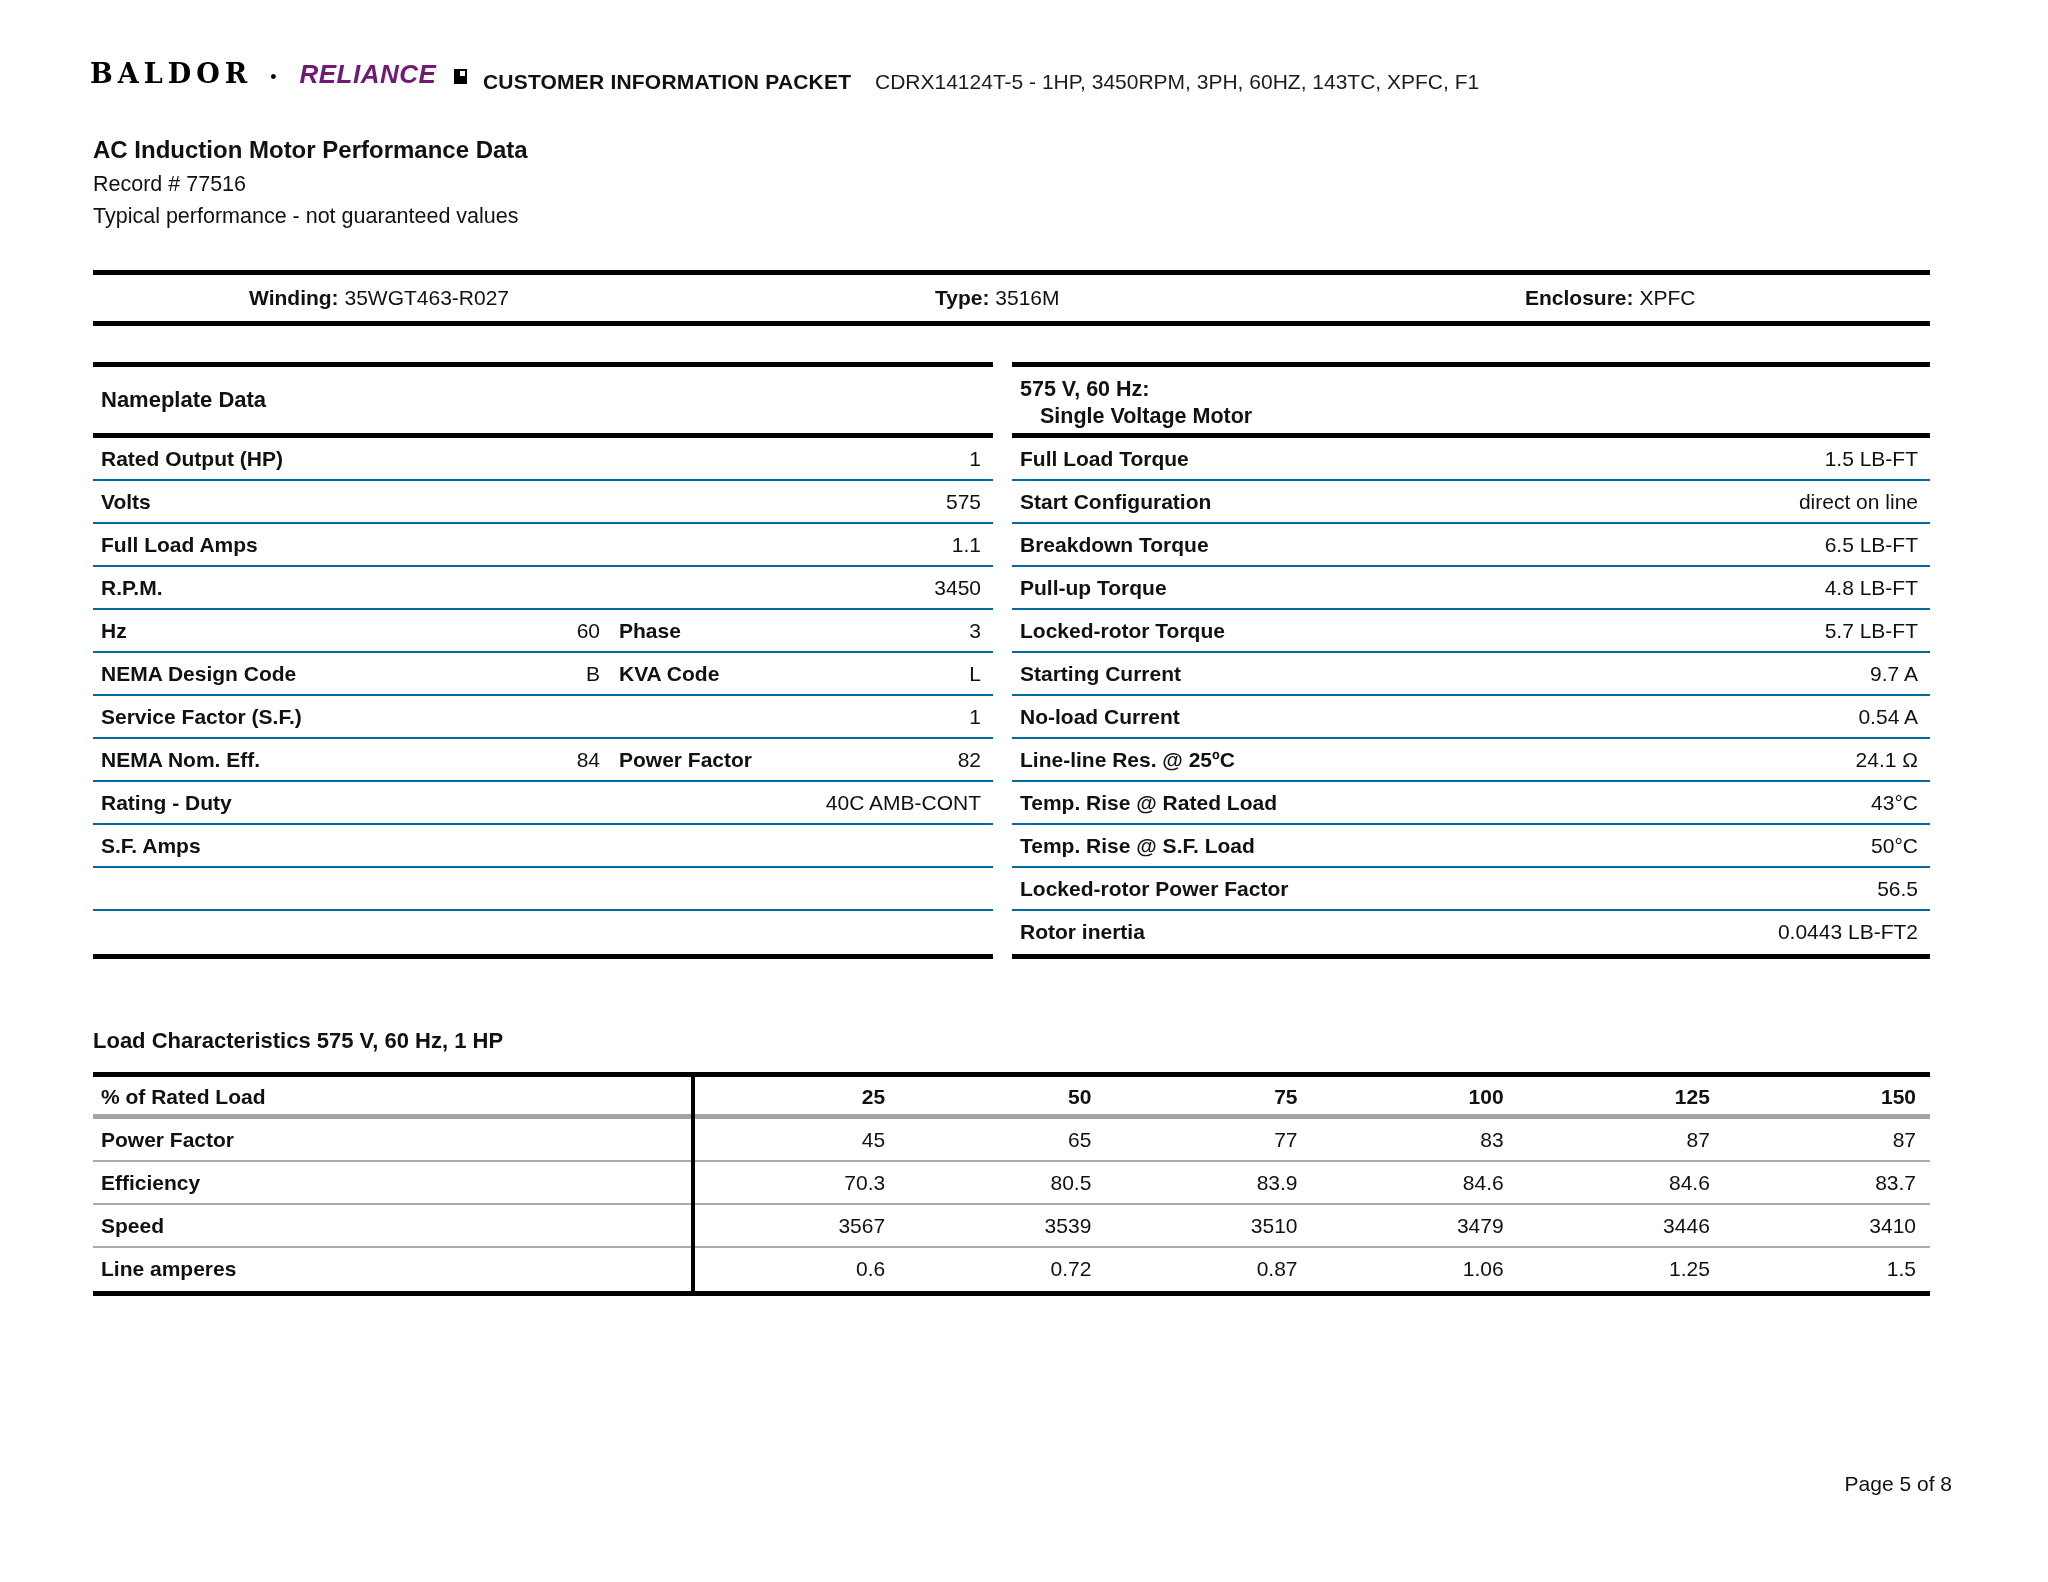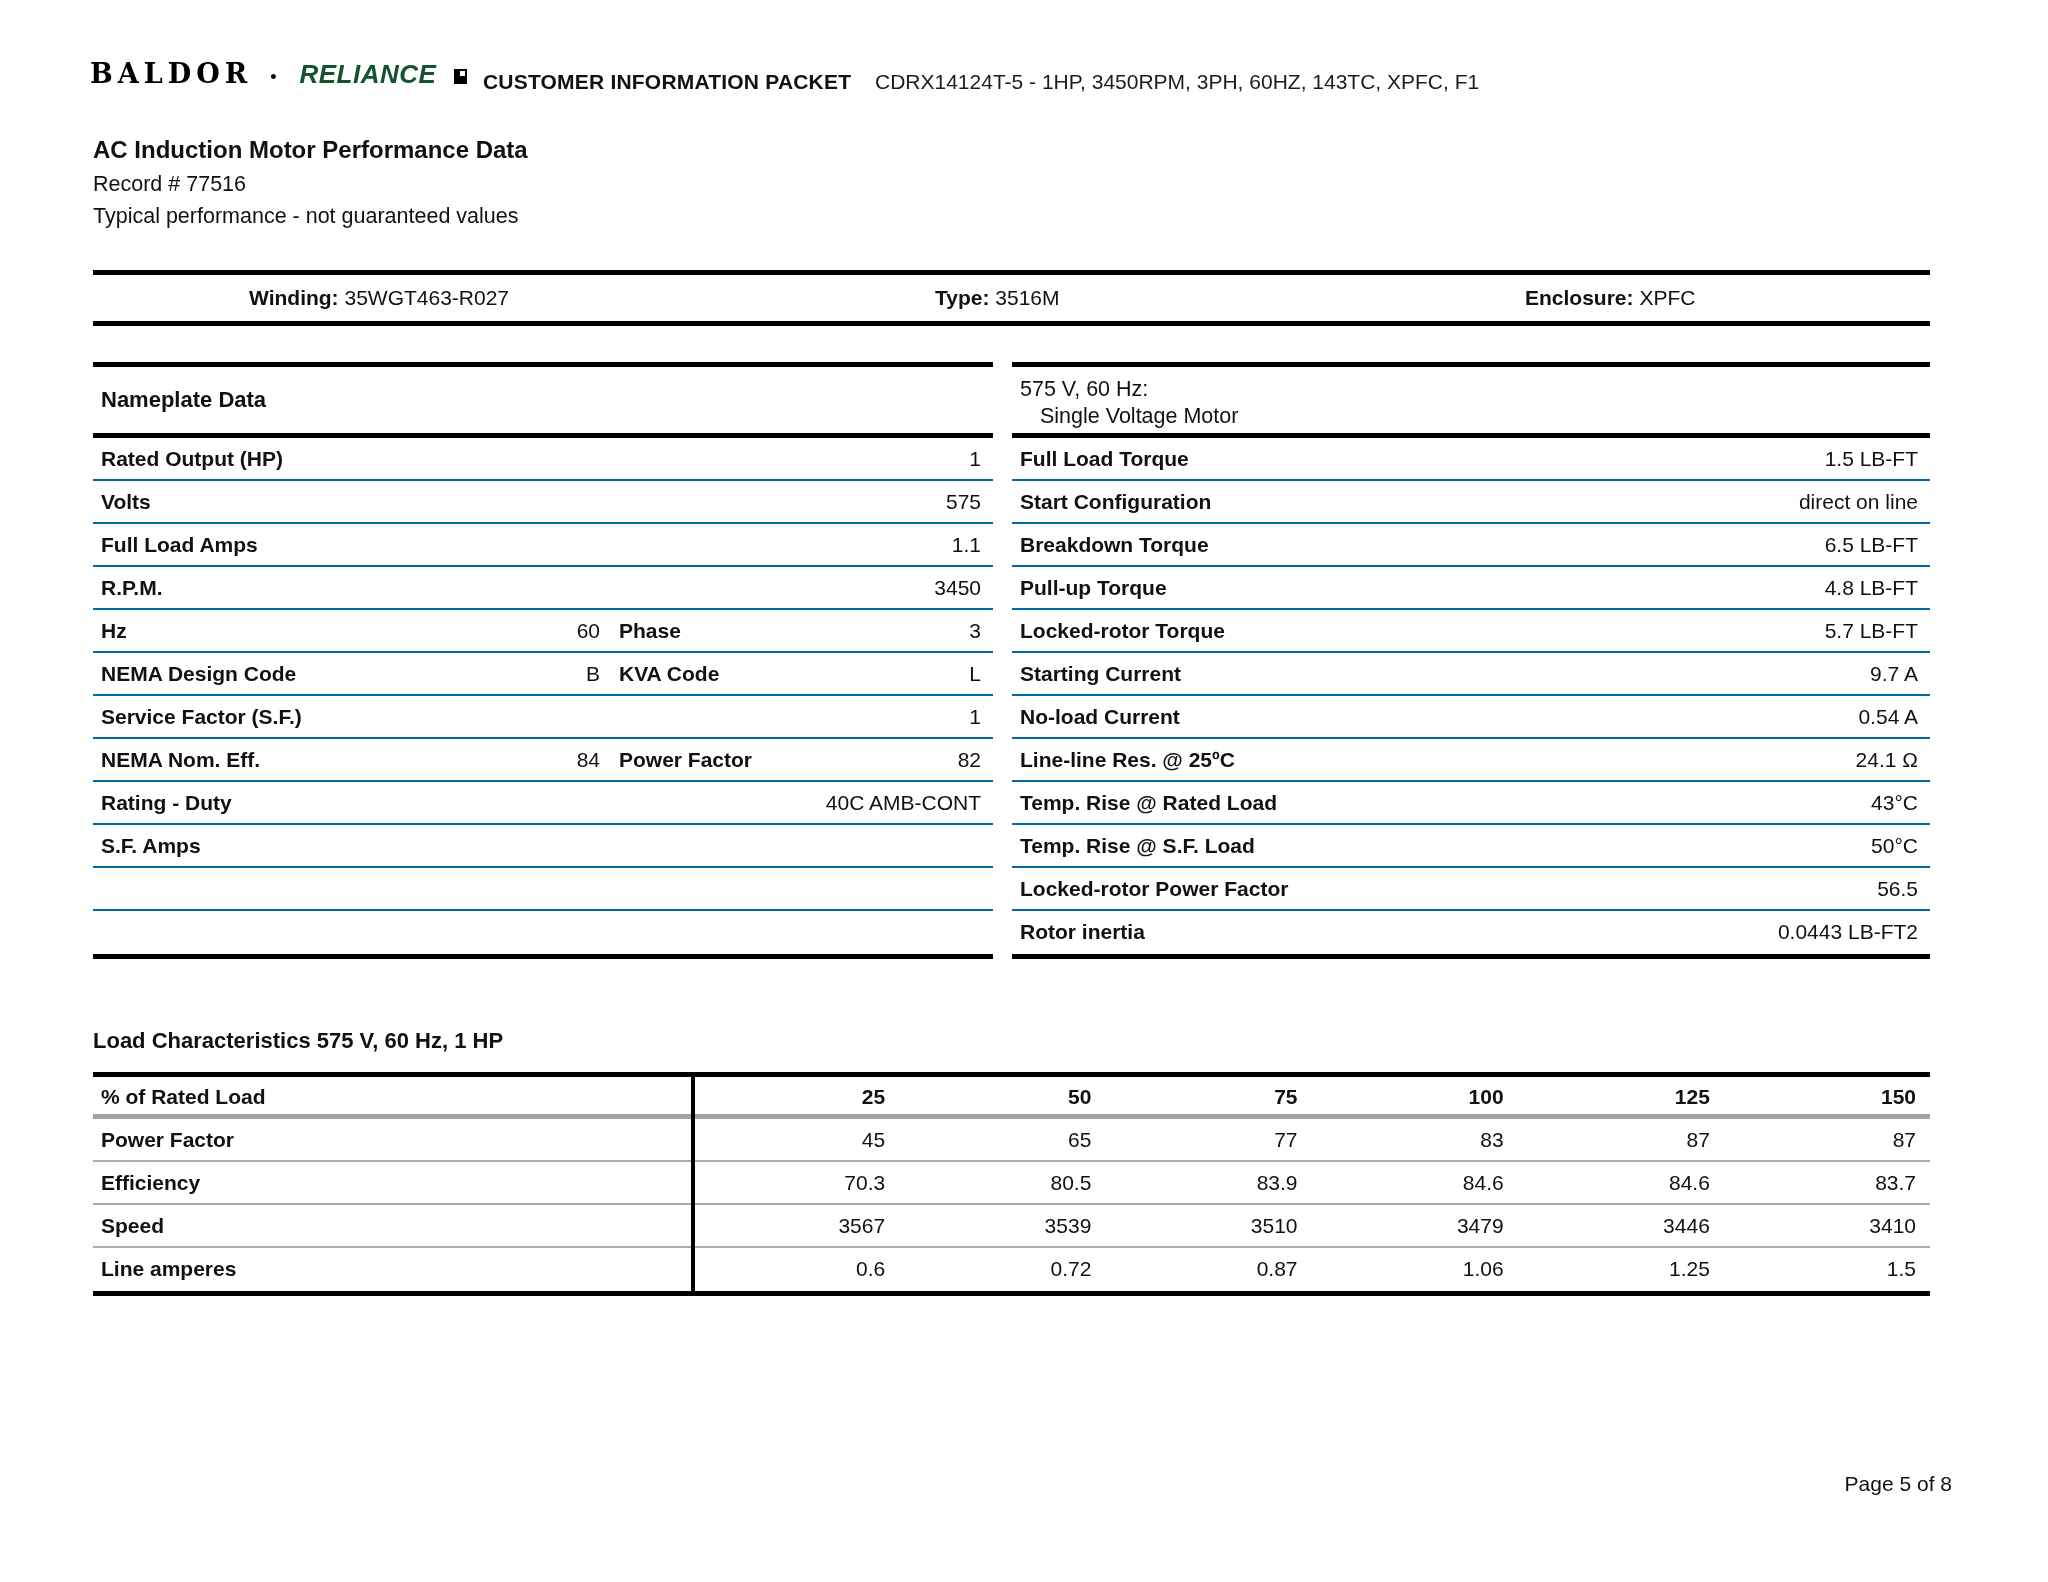--- a/index.html
+++ b/index.html
@@ -6,21 +6,21 @@
   html,body { background:#e8e8e8; }
   .page {
     position:relative; width:2048px; height:1582px; background:#ffffff;
     font-family:"Liberation Sans", sans-serif; color:#111; overflow:hidden;
     font-size:21px;
   }
   
   .logo { position:absolute; left:90px; top:58px; display:flex; align-items:baseline; white-space:nowrap;gap:16px; }
   .logo .baldor { font-family:"DejaVu Serif", serif; font-weight:bold; font-size:27px; letter-spacing:5px; color:#000; }
   .logo .dot { font-size:18px; margin:0 7px 0 2px; color:#000; }
-  .logo .reliance { font-family:"Liberation Sans", sans-serif; font-style:italic; font-weight:bold; font-size:26px; letter-spacing:0.5px; color:#14532d; }
+  .logo .reliance { font-family:"Liberation Sans", sans-serif; font-style:italic; font-weight:bold; font-size:26px; letter-spacing:0.5px; color:#701a75; }
   .logo .mark { position:relative; top:1px; display:inline-block; width:13px; height:15px; background:#000; margin-left:2px; }
   .logo .mark::after { content:""; position:absolute; right:2px; top:2px; width:5px; height:5px; background:#fff; }
   .doc-title { position:absolute; left:483px; top:70px; font-weight:bold; font-size:21px; letter-spacing:0.2px; white-space:nowrap; }
   .model-line { position:absolute; left:875px; top:70px; font-size:21px; color:#1c1c1c; white-space:nowrap; }
 
   
   .perf-title { position:absolute; left:93px; top:136px; font-weight:bold; font-size:24px; }
   .record-line { position:absolute; left:93px; top:172px; font-size:21.5px; }
   .note-line { position:absolute; left:93px; top:204px; font-size:21.5px; }
 
@@ -37,21 +37,21 @@
 
   
   .np-table {
     position:absolute; top:362px;
     border-top:5px solid #000; border-bottom:5px solid #000; background:#fff;
   }
   .np-left  { left:93px;  width:900px; }
   .np-right { left:1012px; width:918px; }
   .np-header { height:71px; border-bottom:5px solid #000; }
   .np-left .np-header { display:flex; align-items:center; padding-left:8px; font-weight:bold; font-size:22px; }
-  .np-right .np-header { padding:9px 0 3px 8px; font-weight:normal; font-size:21.5px; line-height:27px; }
+  .np-right .np-header { padding:9px 0 3px 8px; font-weight:bold; font-size:21.5px; line-height:27px; }
   .np-right .hdr2 { padding-left:20px; }
   .row { position:relative; height:43px; border-bottom:2px solid #0369a1; }
   .row.last { border-bottom:none; }
   .row span { position:absolute; top:0; height:41px; line-height:41px; white-space:nowrap; }
   .r-label { left:8px; font-weight:bold; }
   .r-midval { left:300px; width:207px; text-align:right; }
   .r-midlabel { left:526px; font-weight:bold; }
   .r-value { right:12px; }
 
   

